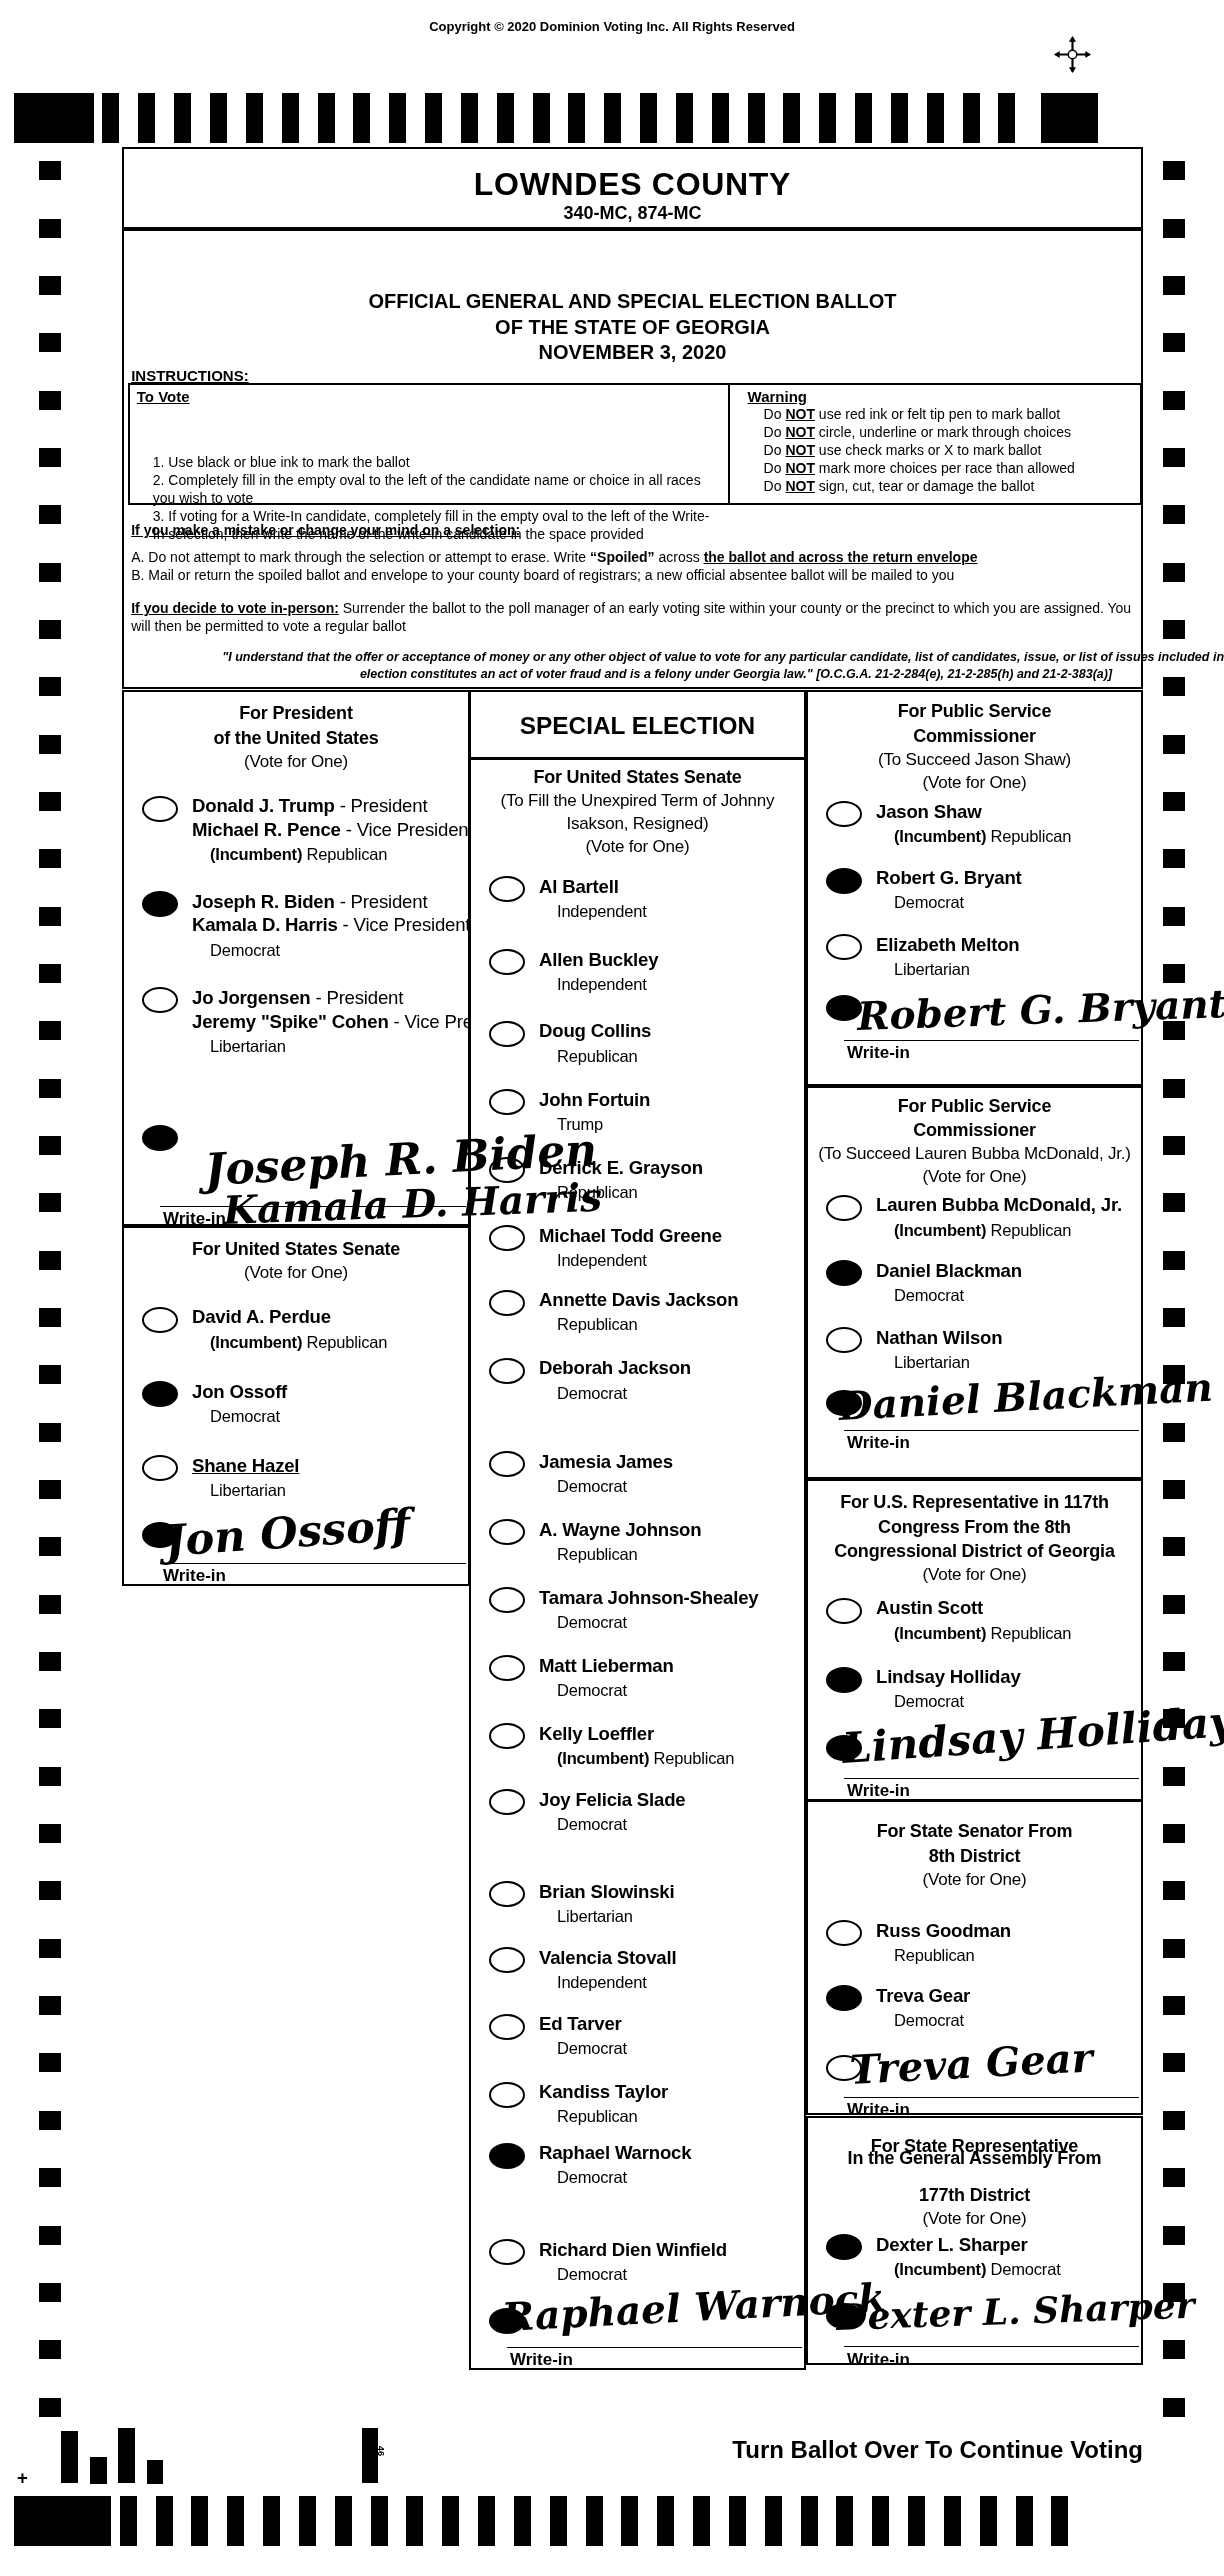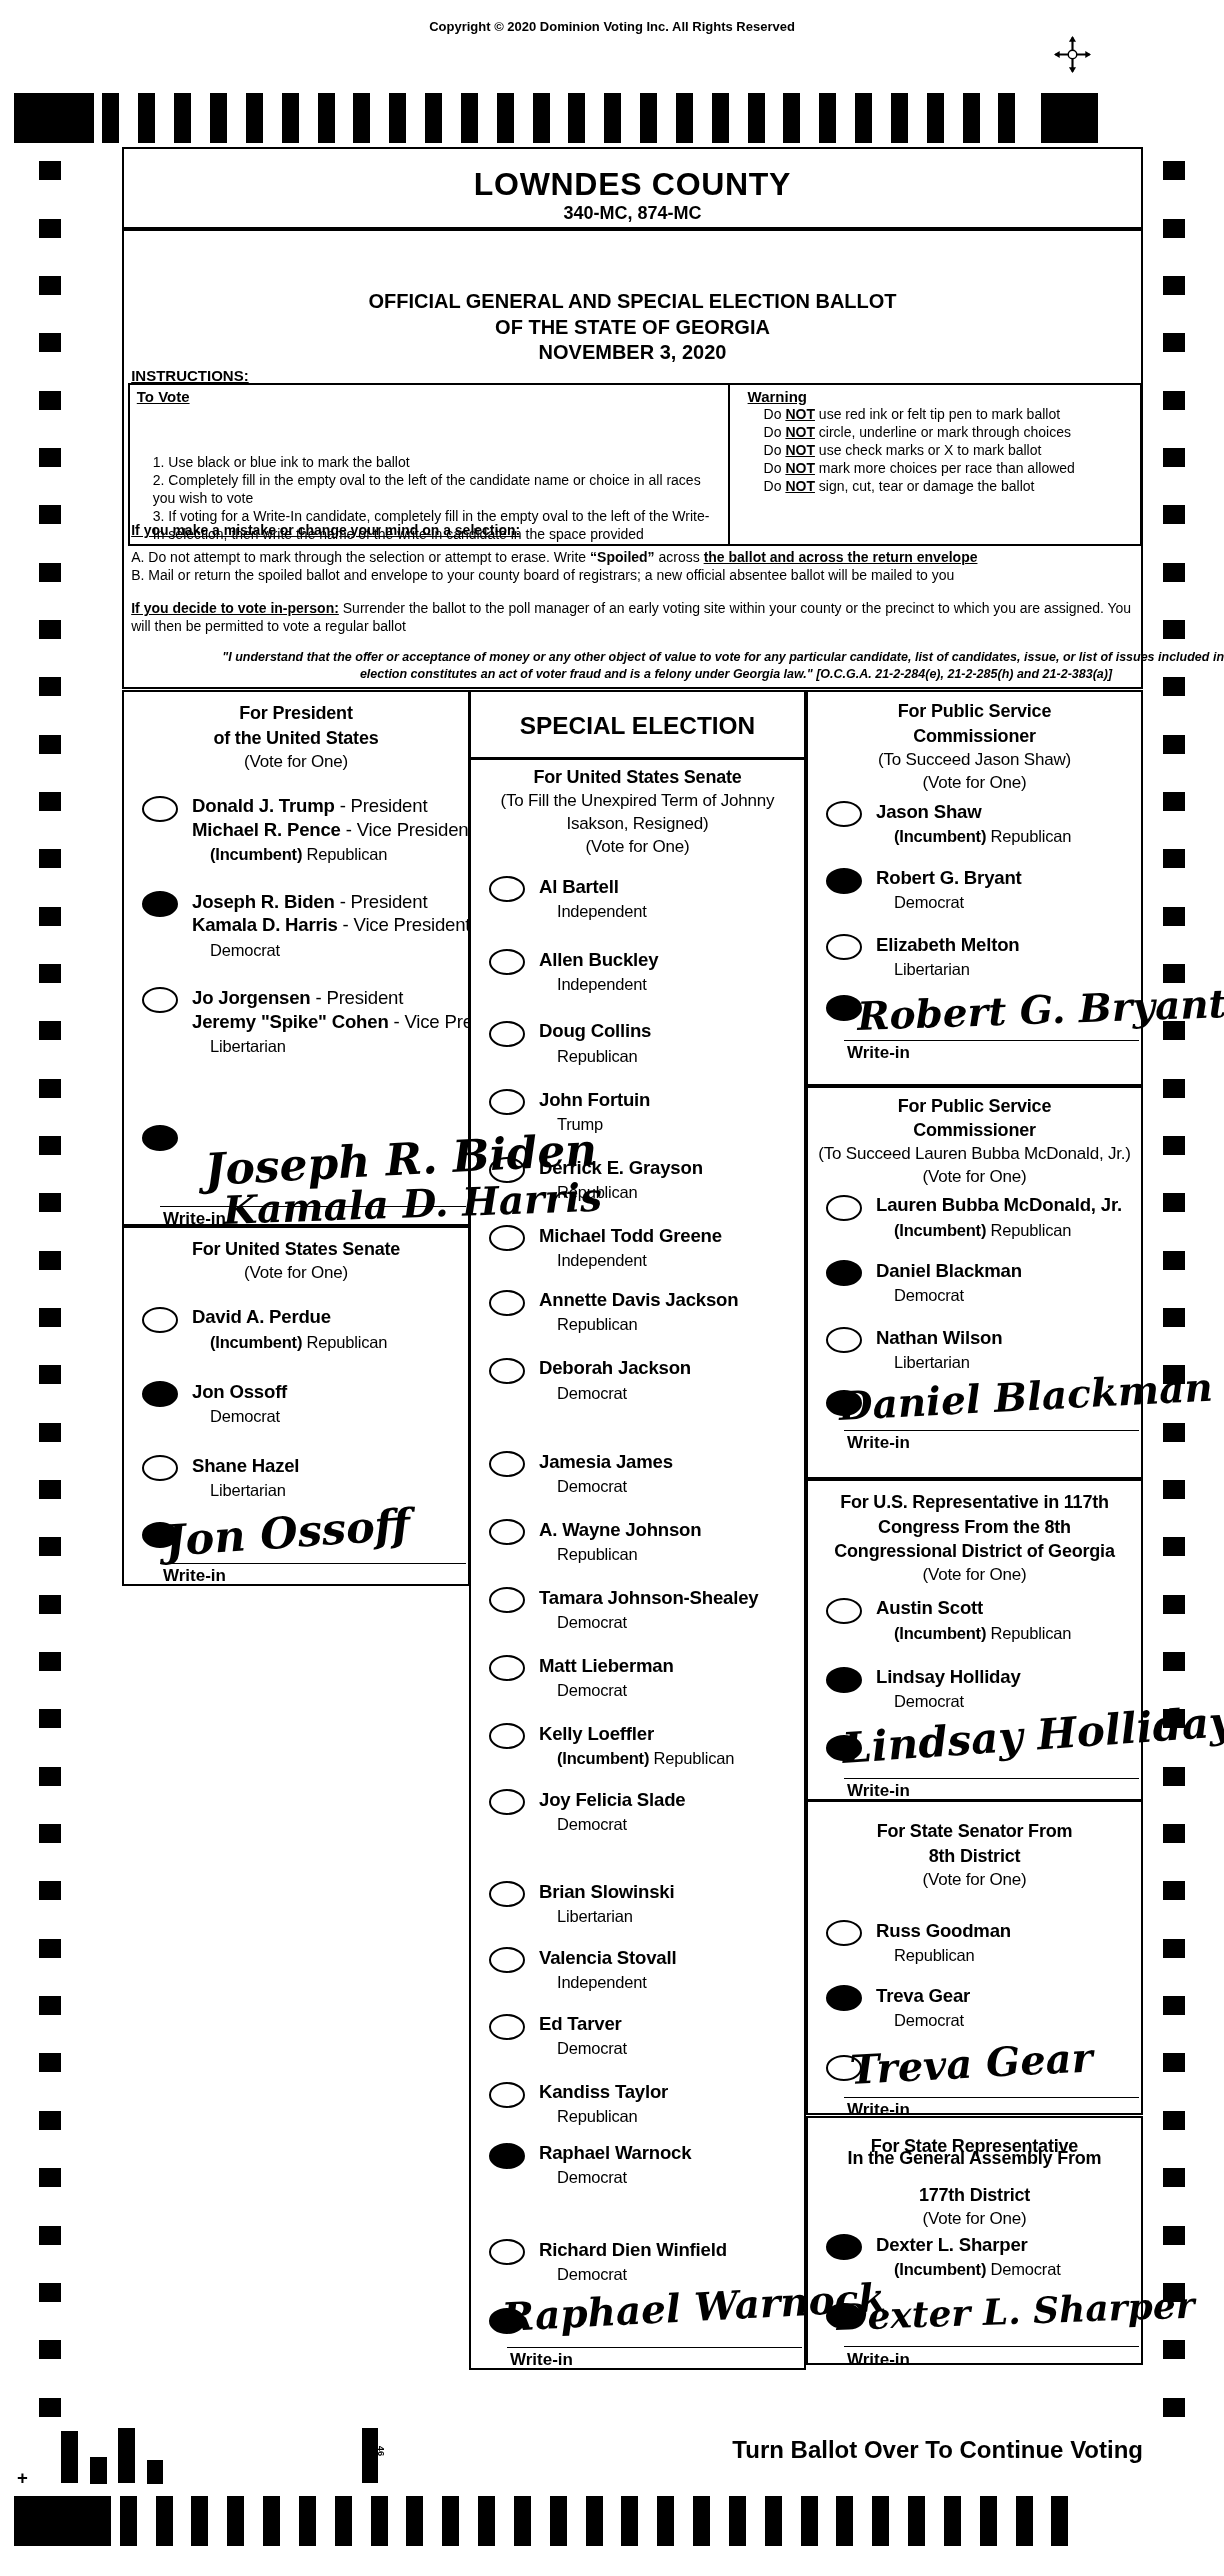--- a/index.html
+++ b/index.html
@@ -212,21 +212,21 @@
   <div class="hdrbox" style="left:122px;top:147px;width:1021px;height:82px;">
     <div class="county">LOWNDES COUNTY</div>
     <div class="style-num">340-MC, 874-MC</div>
   </div>
 
   <div class="hdrbox" style="left:122px;top:229px;width:1021px;height:460px;">
     <div class="bsub" style="top:59px;">OFFICIAL GENERAL AND SPECIAL ELECTION BALLOT</div>
     <div class="bsub" style="top:85px;">OF THE STATE OF GEORGIA</div>
     <div class="bsub" style="top:110px;">NOVEMBER 3, 2020</div>
     <div class="instr-label" style="position:absolute;left:7.2px;top:136px;">INSTRUCTIONS:</div>
-    <div class="instrbox" style="left:3.6px;top:152px;width:1014px;height:163px;">
+    <div class="instrbox" style="left:3.6px;top:152px;width:1014px;height:122px;">
       <div class="abs" style="left:598px;top:0;width:2.2px;height:100%;background:#000;"></div>
       <div class="abs" style="left:7.2px;top:2.9px;width:581px;">
         <span class="cellTitle">To Vote</span>
         <div id="to-vote-items" class="itxt" style="padding-left:16px;margin-top:48px;">
             <div class="itxt">1. Use black or blue ink to mark the ballot</div>
             <div class="itxt">2. Completely fill in the empty oval to the left of the candidate name or choice in all races you wish to vote</div>
             <div class="itxt">3. If voting for a Write-In candidate, completely fill in the empty oval to the left of the Write-In selection, then write the name of the write-in candidate in the space provided</div>
           </div>
       </div>
       <div class="abs" style="left:618px;top:2.9px;width:387px;">
@@ -280,21 +280,21 @@
       <div class="racebox" style="left: 122px; top: 1226px; width: 348px; height: 360px;">
         <div class="rtitle" style="top: 8.6px;">For United States Senate</div>
         <div class="rsub" style="top: 33px;">(Vote for One)</div>
         <div class="oval" title="David A. Perdue" style="left: 18px; top: 79px;"></div>
         <div class="cname" style="left: 68px; top: 77px;"><span>David A. Perdue</span><span class="reg"></span></div>
         <div class="cparty" style="left: 86px; top: 105px;"><span class="b">(Incumbent)</span> <span>Republican</span></div>
         <div class="oval filled" title="Jon Ossoff" style="left: 18px; top: 153px;"></div>
         <div class="cname" style="left: 68px; top: 152px;"><span>Jon Ossoff</span><span class="reg"></span></div>
         <div class="cparty" style="left: 86px; top: 179px;"><span>Democrat</span></div>
         <div class="oval" title="Shane Hazel" style="left: 18px; top: 227px;"></div>
-        <div class="cname" style="left: 68px; top: 226px;"><span>Shane Hazel</span><span class="reg"></span></div>
+        <div class="cname" style="left: 68px; top: 226px; text-decoration: underline;"><span>Shane Hazel</span><span class="reg"></span></div>
         <div class="cparty" style="left: 86px; top: 253px;"><span>Libertarian</span></div>
         <div class="oval filled" style="left: 18px; top: 294px;"></div>
         <div class="wline" style="left: 36px; top: 335px; width: 306px;"></div>
         <div class="wlabel" style="left: 39px; top: 338px;">Write-in</div>
         <div class="hw" style="left: 43px; top: 288px; font-size: 43px; transform: rotate(-4deg);">Jon Ossoff</div>
       </div>
       <div class="racebox" style="left: 469px; top: 758px; width: 337px; height: 1612px;">
         <div class="rtitle" style="top: 5px;">For United States Senate</div>
         <div class="rsub" style="top: 29px;">(To Fill the Unexpired Term of Johnny</div>
         <div class="rsub" style="top: 52px;">Isakson, Resigned)</div>

